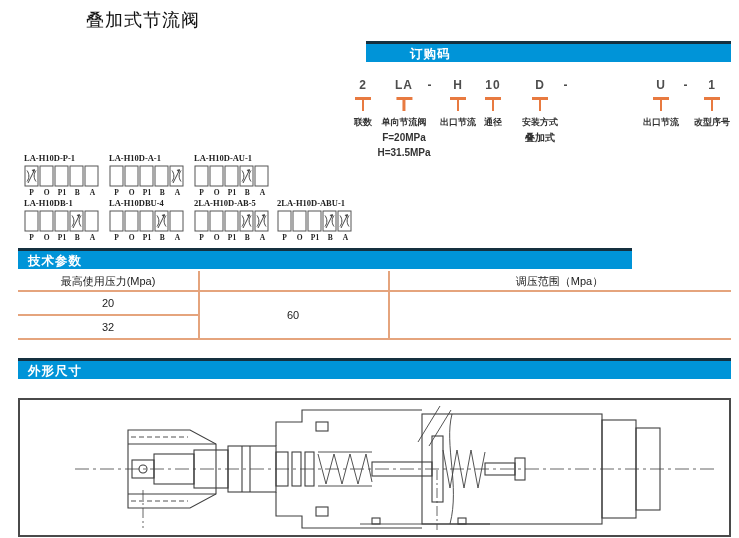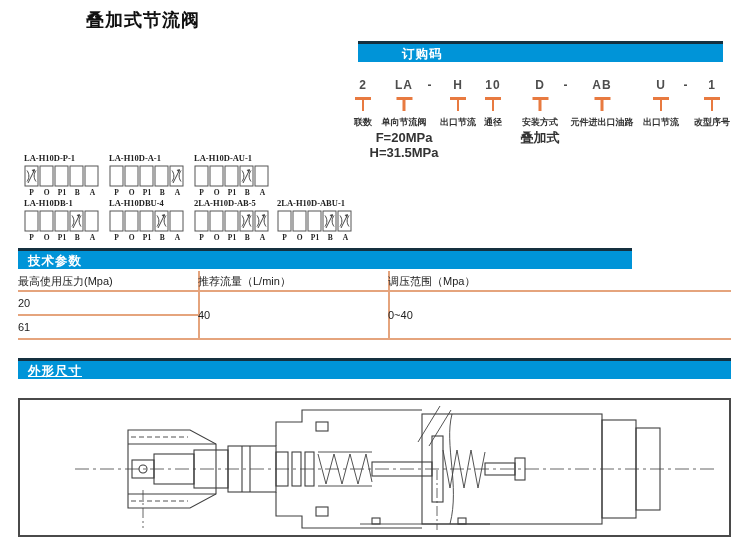--- a/index.html
+++ b/index.html
@@ -1,50 +1,50 @@
 <!DOCTYPE html>
 <html><head>
 <meta charset="utf-8">
 <style>
   html,body{margin:0;padding:0;background:#fff;}
   body{font-family:"Liberation Sans","DejaVu Sans",sans-serif;color:#222;}
   .page{position:relative;width:739px;height:538px;background:#fff;overflow:hidden;}
 
-  .page-title{position:absolute;left:86px;top:8px;font-size:18px;font-weight:bold;color:#111;letter-spacing:1px;}
+  .page-title{position:absolute;left:86px;top:8px;font-size:18px;font-weight:normal;color:#111;letter-spacing:1px;}
 
   
   .bar{position:absolute;height:21px;background:#0094d8;border-top:3px solid #15303f;
        color:#fff;font-size:12.5px;font-weight:bold;line-height:21px;padding-left:10px;
        box-sizing:border-box;letter-spacing:1px;}
-  .bar-order{left:358px;top:41px;width:365px;padding-left:44px;}
+  .bar-order{left:366px;top:41px;width:365px;padding-left:44px;}
   .bar-tech{left:18px;top:248px;width:614px;}
-  .bar-dim{left:18px;top:358px;width:713px;text-decoration:underline;}
+  .bar-dim{left:18px;top:358px;width:713px;}
 
   
   .seg{position:absolute;top:78px;transform:translateX(-50%);text-align:center;white-space:nowrap;}
   .seg .code{font-size:12px;font-weight:bold;color:#4d4d4d;letter-spacing:1px;}
   .tee{width:16px;margin:5px auto 4px;}
   .tee .tbar{height:2.5px;background:#e87a40;}
   .tee .tstem{width:2.5px;height:11px;background:#e87a40;margin:0 auto;}
   .seg .lbl{font-size:9px;font-weight:bold;color:#333;margin-top:5px;}
-  .seg .sub{font-size:13px;font-weight:bold;color:#333;line-height:12px;margin-top:3px;}
+  .seg .sub{font-size:10px;font-weight:bold;color:#333;line-height:12px;margin-top:3px;}
 
   
   .sym{position:absolute;width:78px;}
   .sym-title{font-family:"Liberation Serif","DejaVu Serif",serif;font-size:8.5px;font-weight:bold;
              color:#222;white-space:nowrap;margin-bottom:1px;}
   .sym svg{display:block;}
   .ports{width:76px;display:flex;margin-top:0px;}
   .ports span{width:15.2px;text-align:center;font-family:"Liberation Serif","DejaVu Serif",serif;
               font-size:7.5px;font-weight:bold;color:#222;}
 
   
   .ttable{position:absolute;left:18px;top:269px;width:713px;height:70px;font-size:11px;color:#222;}
   .tline{position:absolute;background:#e5a47d;}
-  .tcell{position:absolute;text-align:left;}
+  .tcell{position:absolute;text-align:center;}
 
   
   .draw-frame{position:absolute;left:18px;top:398px;width:709px;height:135px;
               border:2px solid #4a4a4a;background:#fff;}
   .draw-frame svg{display:block;}
 </style>
 </head>
 <body>
 
 <div class="page">
@@ -96,28 +96,20 @@
     <div class="code">D</div>
     <div class="tee">
         <div class="tbar"></div>
         <div class="tstem"></div>
       </div>
     <div class="lbl">安装方式</div>
     <div class="sub">叠加式</div>
   </div>
   <div class="seg" style="left:566px">
     <div class="code">-</div>
-  </div>
-  <div class="seg" style="left:602px">
-    <div class="code">AB</div>
-    <div class="tee">
-        <div class="tbar"></div>
-        <div class="tstem"></div>
-      </div>
-    <div class="lbl">元件进出口油路</div>
   </div>
   <div class="seg" style="left:661px">
     <div class="code">U</div>
     <div class="tee">
         <div class="tbar"></div>
         <div class="tstem"></div>
       </div>
     <div class="lbl">出口节流</div>
   </div>
   <div class="seg" style="left:686px">
@@ -264,27 +256,25 @@
   <div class="ttable">
 
     <div class="tline" style="left:0;top:21px;width:713px;height:1.5px"></div>
     <div class="tline" style="left:0;top:45px;width:180px;height:1.5px"></div>
     <div class="tline" style="left:0;top:69px;width:713px;height:1.5px"></div>
 
     <div class="tline" style="left:180px;top:2px;width:1.5px;height:67px"></div>
     <div class="tline" style="left:370px;top:2px;width:1.5px;height:67px"></div>
 
     <div class="tcell" style="left:0;top:5px;width:180px">最高使用压力(Mpa)</div>
-    <div class="tcell" style="left:180px;top:5px;width:190px">推荐流量（L/min）</div>
     <div class="tcell" style="left:370px;top:5px;width:343px">调压范围（Mpa）</div>
 
     <div class="tcell" style="left:0;top:28px;width:180px">20</div>
-    <div class="tcell" style="left:0;top:52px;width:180px">61</div>
-    <div class="tcell" style="left:180px;top:40px;width:190px">40</div>
-    <div class="tcell" style="left:370px;top:40px;width:343px">0~40</div>
+    <div class="tcell" style="left:0;top:52px;width:180px">32</div>
+    <div class="tcell" style="left:180px;top:40px;width:190px">60</div>
   </div>
 
   <div class="bar bar-dim">
     <span>外形尺寸</span>
   </div>
 
   <div class="draw-frame">
     <svg width="709" height="135" viewBox="0 0 709 135">
       <g stroke="#3f3f3f" fill="none" stroke-width="1.1">
 

